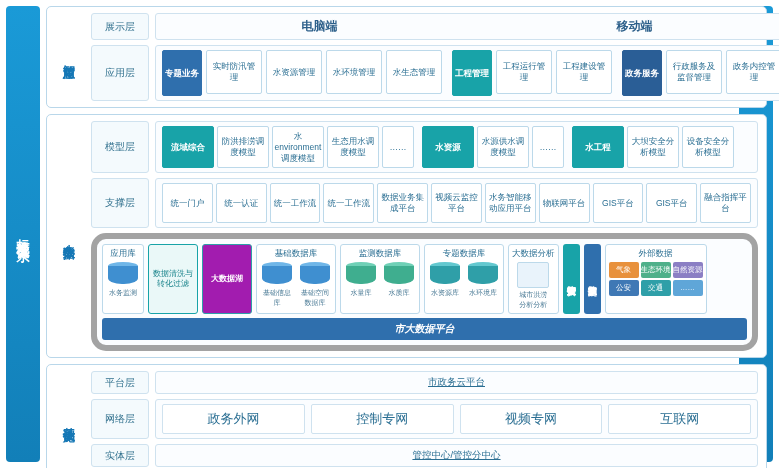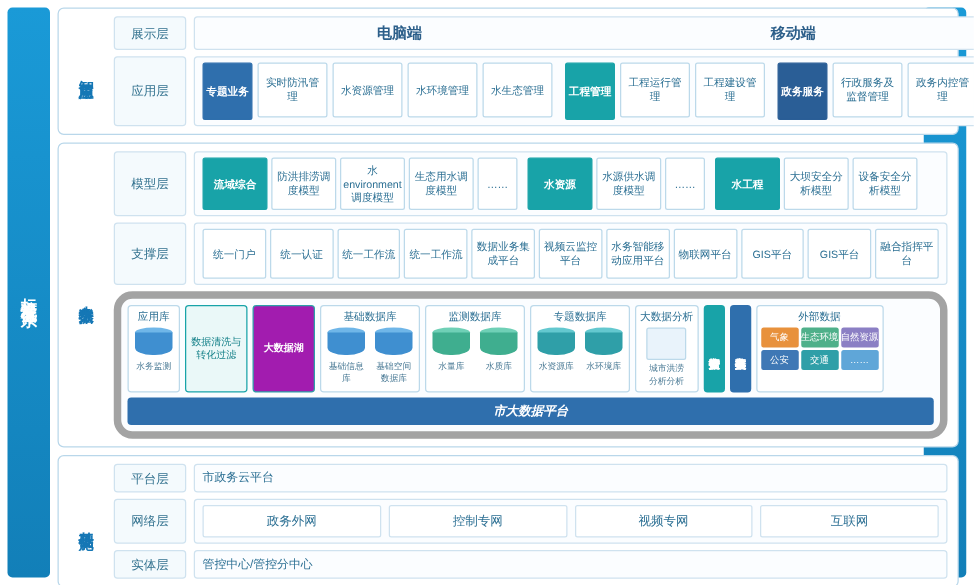--- a/index.html
+++ b/index.html
@@ -65,22 +65,22 @@
   .ext .cap{font-size:8.5px;color:#2b6f93;text-align:center;margin-bottom:2px;}
   .ext .grid{display:grid;grid-template-columns:repeat(3,30px);gap:2px;}
   .ext .g{font-size:7.5px;color:#fff;background:#5fa6d8;border-radius:2px;text-align:center;padding:3px 0;}
   .ext .g.o{background:#e8913c;} .ext .g.gr{background:#4fb08a;} .ext .g.p{background:#8b7fc4;}
   .ext .g.b2{background:#3f78b5;} .ext .g.t{background:#2f9fa8;}
   .bd-bottom{margin-top:4px;background:#2f6fad;color:#fff;text-align:center;font-size:10px;font-weight:bold;border-radius:3px;padding:4px 0;font-style:italic;}
   .filterbox{width:44px;border:1px solid #18a3a8;border-radius:3px;background:#eaf8f8;color:#17828a;font-size:8px;display:flex;align-items:center;justify-content:center;text-align:center;line-height:10px;padding:2px;}
 
   
   .infra .rbox{gap:6px;}
-  .infra .seg{flex:1;border:1px solid #cfe2ef;background:#fff;border-radius:2px;text-align:center;font-size:10px;color:#2b6f93;padding:5px 0;}
-  .infra .full{flex:1;text-align:left;font-size:9.5px;color:#2b6f93;}
+  .infra .seg{flex:1;border:1px solid #cfe2ef;background:#fff;border-radius:2px;text-align:center;font-size:13px;color:#2b6f93;padding:5px 0;}
+  .infra .full{flex:1;text-align:center;font-size:9.5px;color:#2b6f93;text-decoration:underline;}
 
   
   .sense-body{display:flex;gap:8px;padding:6px 8px 6px 0;flex:1;}
 </style>
 </head>
 <body>
 
 <div class="page">
 
   <div class="vbar left">

